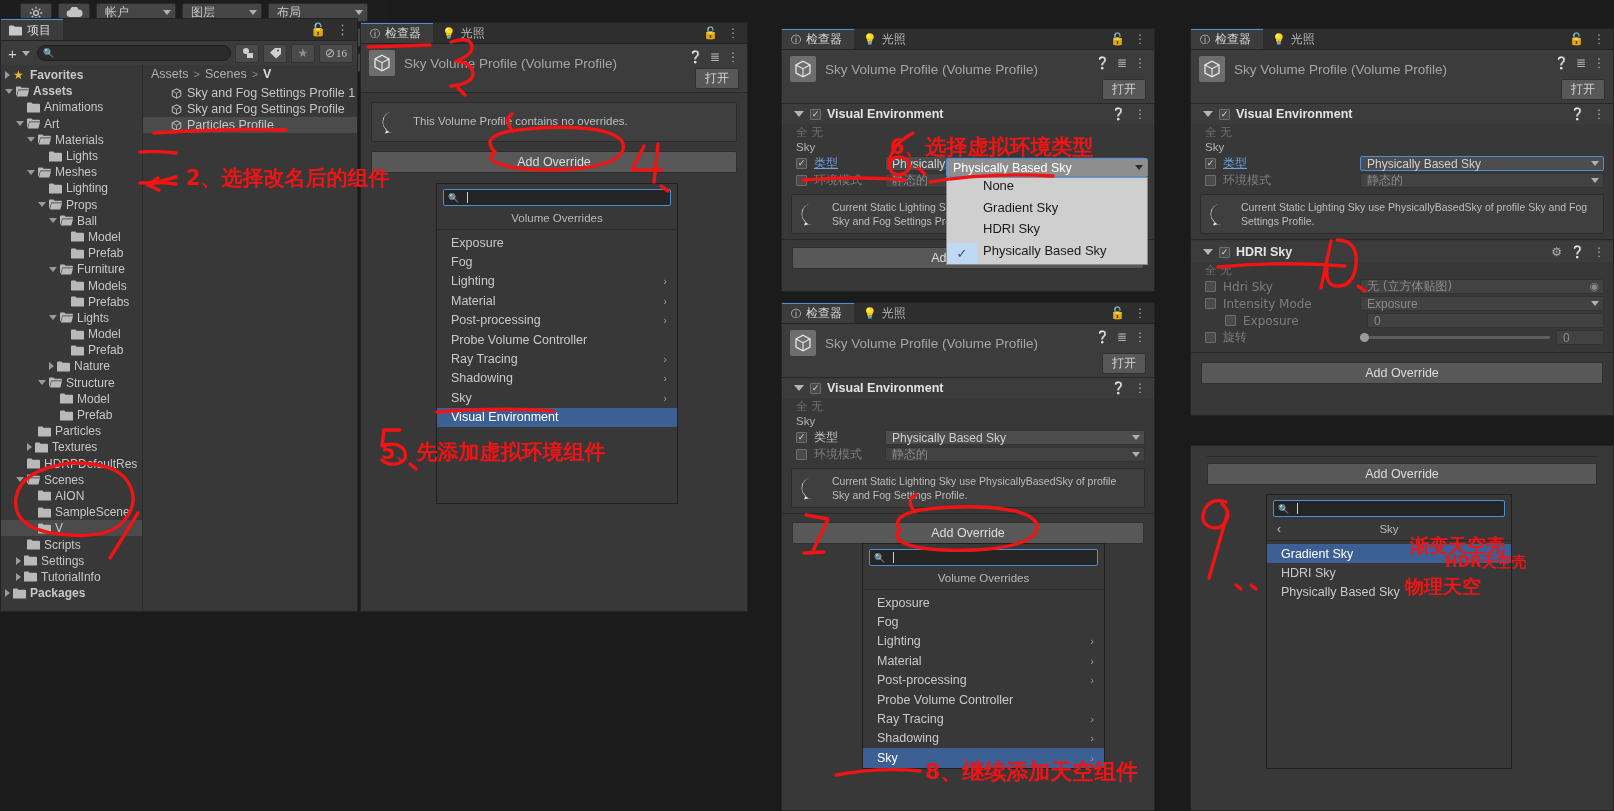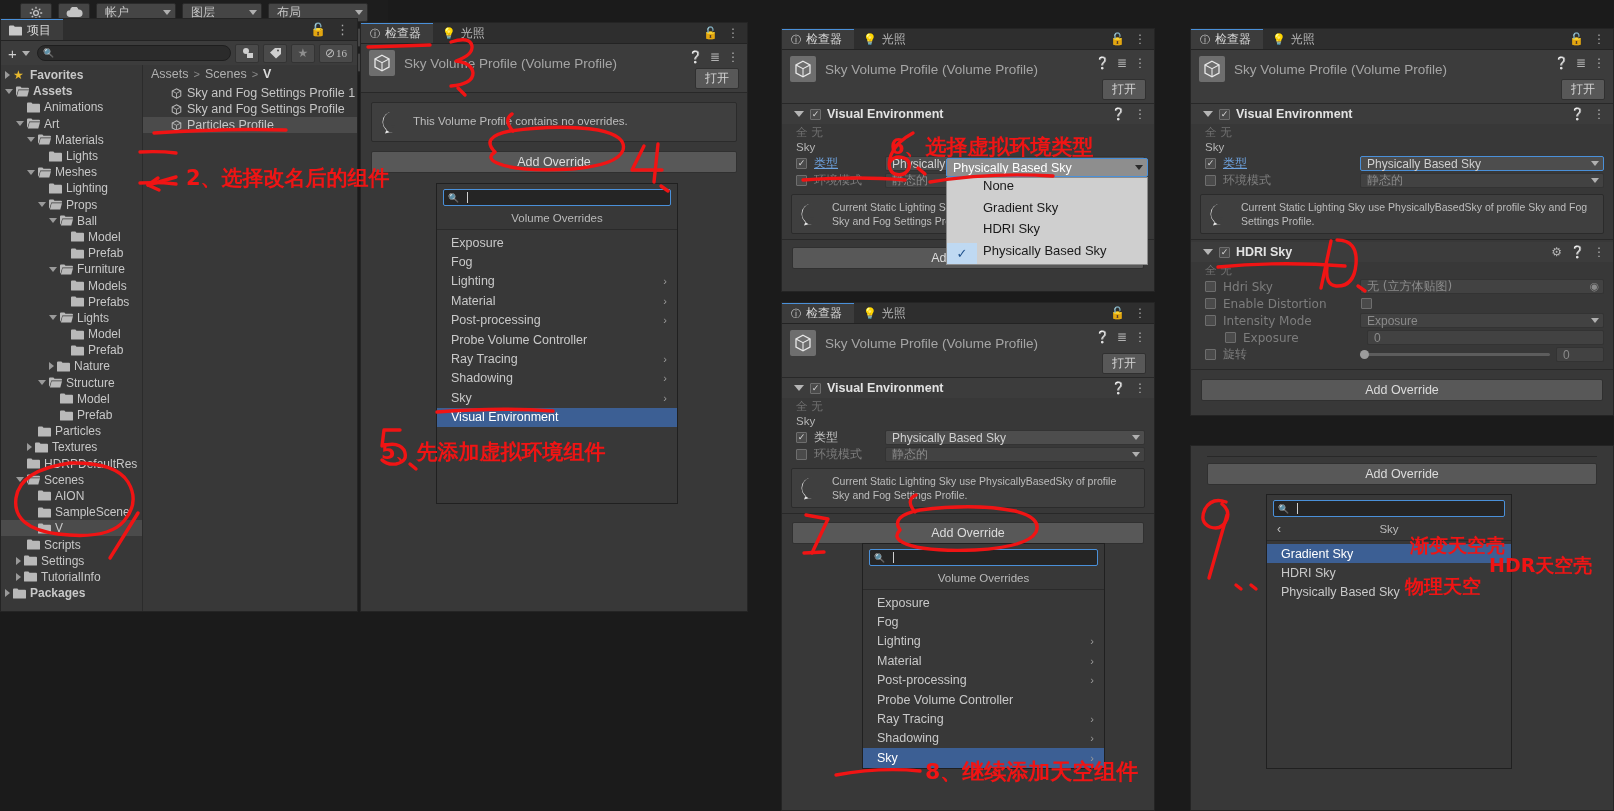--- a/index.html
+++ b/index.html
@@ -993,26 +993,20 @@
         <div class="prow">
           <span class="cbx"></span>
           <span class="lbl dim ann-cn" style="width:130px;">Hdri Sky</span>
           <span class="fld dim">
             <span class="ann-cn">无 (立方体贴图)</span>
             <span class="dc" style="font-size:11px;">◉</span>
           </span>
         </div>
         <div class="prow">
           <span class="cbx"></span>
-          <span class="lbl dim ann-cn" style="width:130px;">Enable Distortion</span>
-          <span class="cbx" style="margin-left:1px;"></span>
-          <span style="flex:1;"></span>
-        </div>
-        <div class="prow">
-          <span class="cbx"></span>
           <span class="lbl dim ann-cn" style="width:130px;">Intensity Mode</span>
           <span class="fld dim">
             <span>Exposure</span>
             <span class="dc dcaret"></span>
           </span>
         </div>
         <div class="prow">
           <span style="width:13px;flex:0 0 auto;"></span>
           <span class="cbx"></span>
           <span class="lbl dim ann-cn" style="width:117px;">Exposure</span>
@@ -1128,17 +1122,17 @@
       <path d="M1218 267 Q 1280 261 1345 266"></path>
     </g>
   </svg>
 
   <div id="ann-text">
       <div class="ann ann-cn" style="left: 186px; top: 164px; font-size: 21px; white-space: nowrap;">2、选择改名后的组件</div>
       <div class="ann ann-cn" style="left: 381px; top: 438px; font-size: 21px; white-space: nowrap;">5、先添加虚拟环境组件</div>
       <div class="ann ann-cn" style="left: 890px; top: 133px; font-size: 21px; white-space: nowrap;">6、选择虚拟环境类型</div>
       <div class="ann ann-cn" style="left: 925px; top: 757px; font-size: 22px; white-space: nowrap;">8、继续添加天空组件</div>
       <div class="ann ann-cn" style="left: 1410px; top: 533px; font-size: 19px; white-space: nowrap;">渐变天空壳</div>
-      <div class="ann ann-cn" style="left: 1489px; top: 553px; font-size: 19px; white-space: nowrap;">HDR天空壳</div>
+      <div class="ann ann-cn" style="left: 1445px; top: 553px; font-size: 15px; white-space: nowrap;">HDR天空壳</div>
       <div class="ann ann-cn" style="left: 1405px; top: 574px; font-size: 19px; white-space: nowrap;">物理天空</div>
     </div>
 
 </div>
 
 </body></html>

